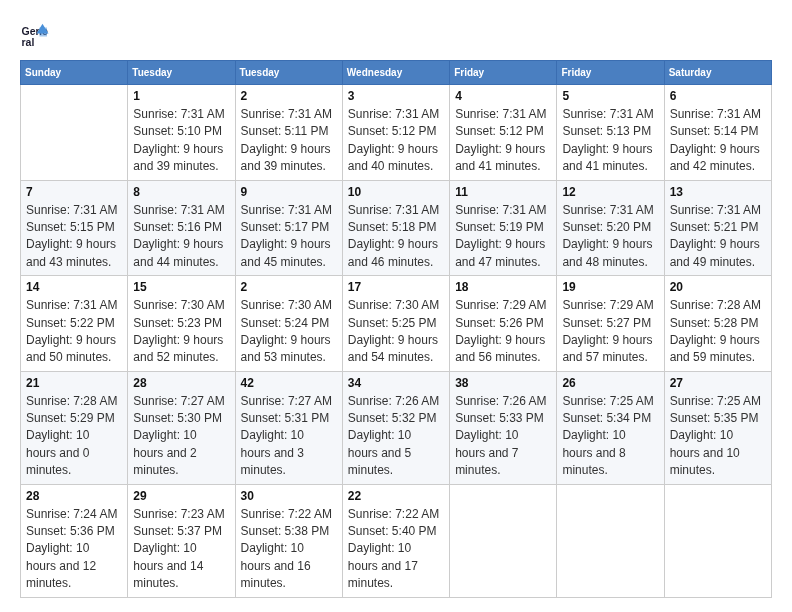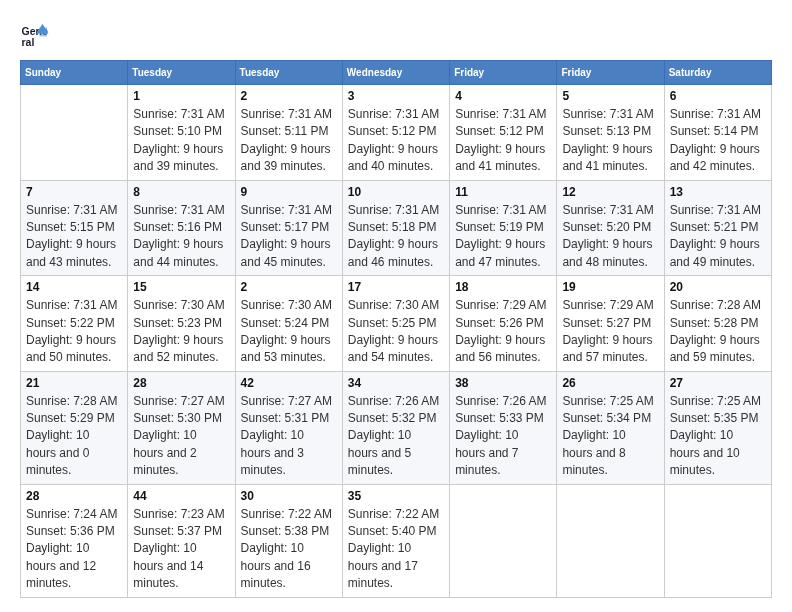--- a/index.html
+++ b/index.html
@@ -228,29 +228,29 @@
           <div class="day-num">27</div>
           <div class="day-info">Sunrise: 7:25 AM<br>Sunset: 5:35 PM<br>Daylight: 10 hours and 10 minutes.</div>
         </td>
       </tr>
       <tr>
         <td>
           <div class="day-num">28</div>
           <div class="day-info">Sunrise: 7:24 AM<br>Sunset: 5:36 PM<br>Daylight: 10 hours and 12 minutes.</div>
         </td>
         <td>
-          <div class="day-num">44</div>
+          <div class="day-num">29</div>
           <div class="day-info">Sunrise: 7:23 AM<br>Sunset: 5:37 PM<br>Daylight: 10 hours and 14 minutes.</div>
         </td>
         <td>
           <div class="day-num">30</div>
           <div class="day-info">Sunrise: 7:22 AM<br>Sunset: 5:38 PM<br>Daylight: 10 hours and 16 minutes.</div>
         </td>
         <td>
-          <div class="day-num">35</div>
+          <div class="day-num">22</div>
           <div class="day-info">Sunrise: 7:22 AM<br>Sunset: 5:40 PM<br>Daylight: 10 hours and 17 minutes.</div>
         </td>
         <td class="empty-cell"></td>
         <td class="empty-cell"></td>
         <td class="empty-cell"></td>
       </tr>
     </tbody>
 </table>
 
 </body></html>

